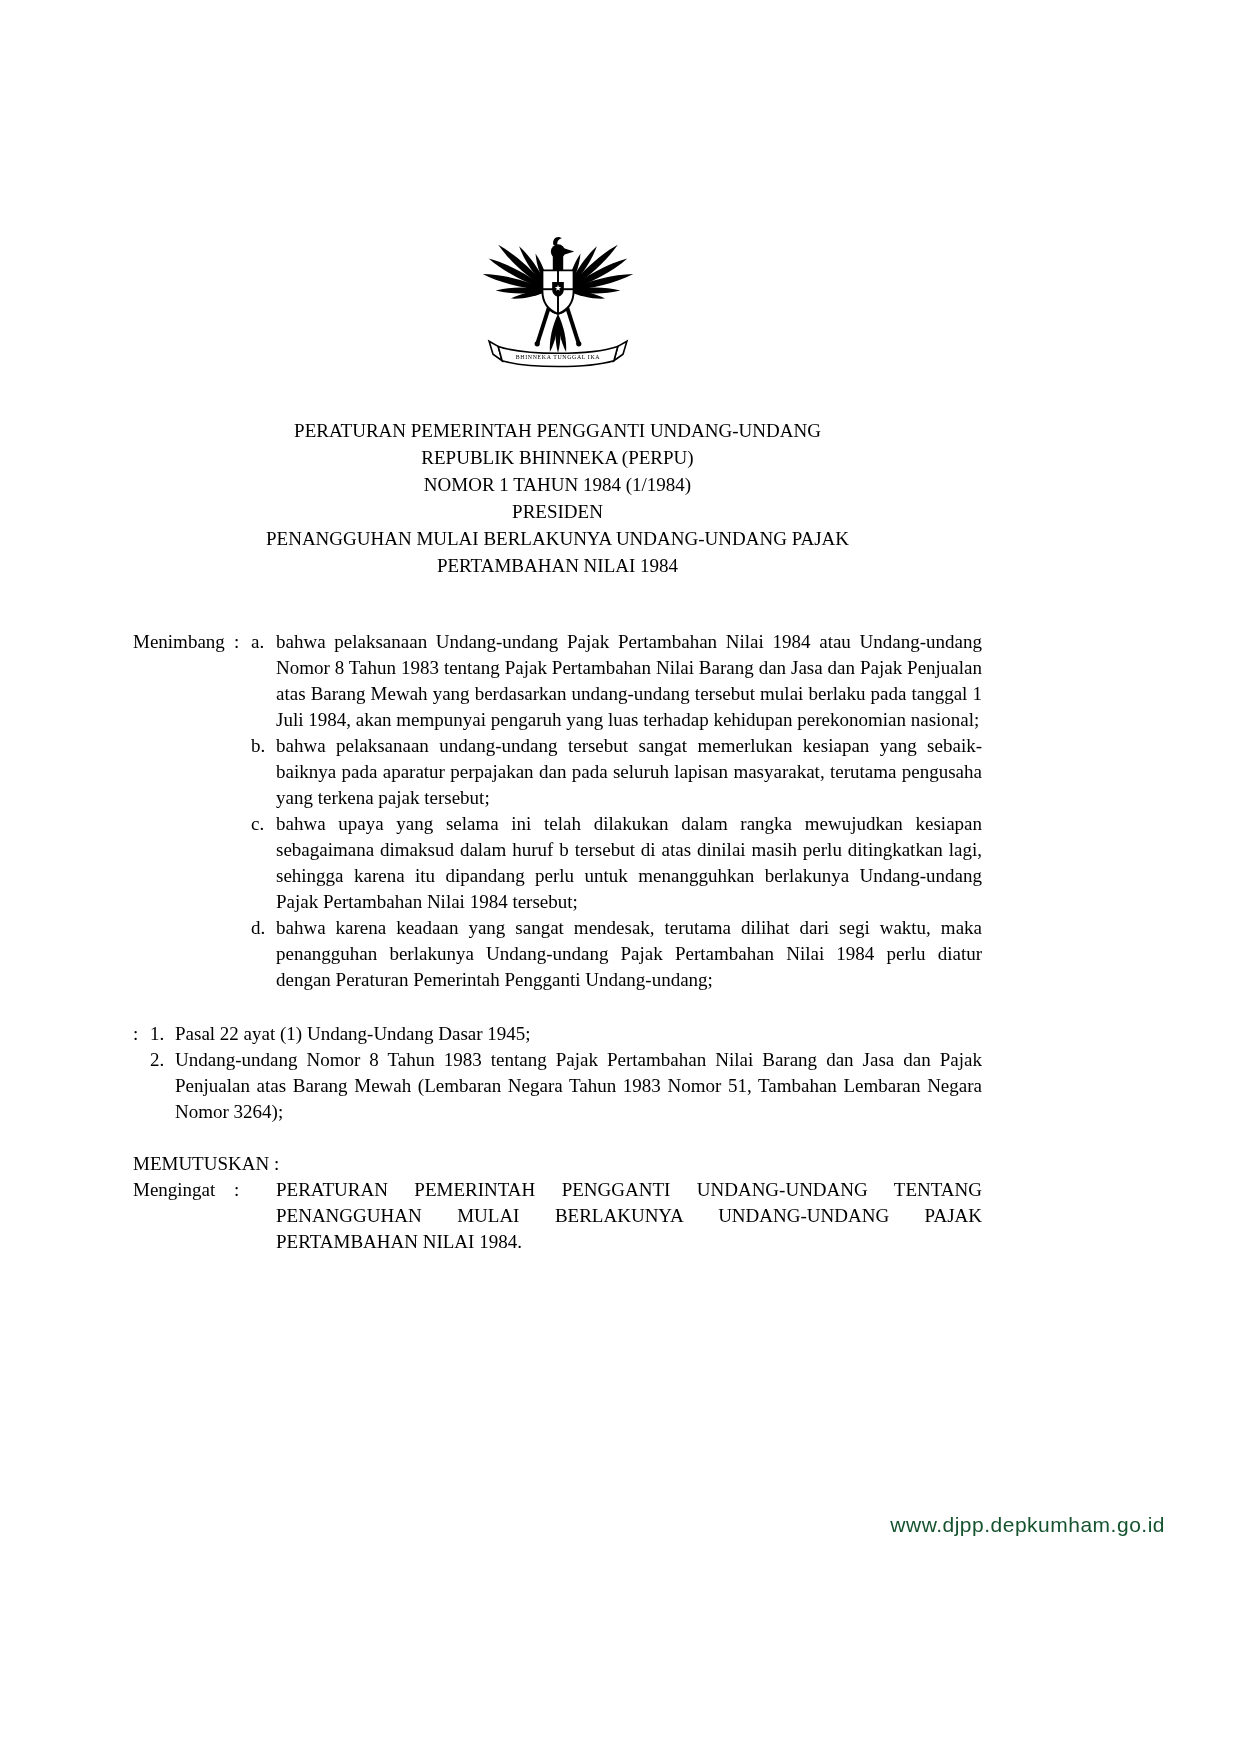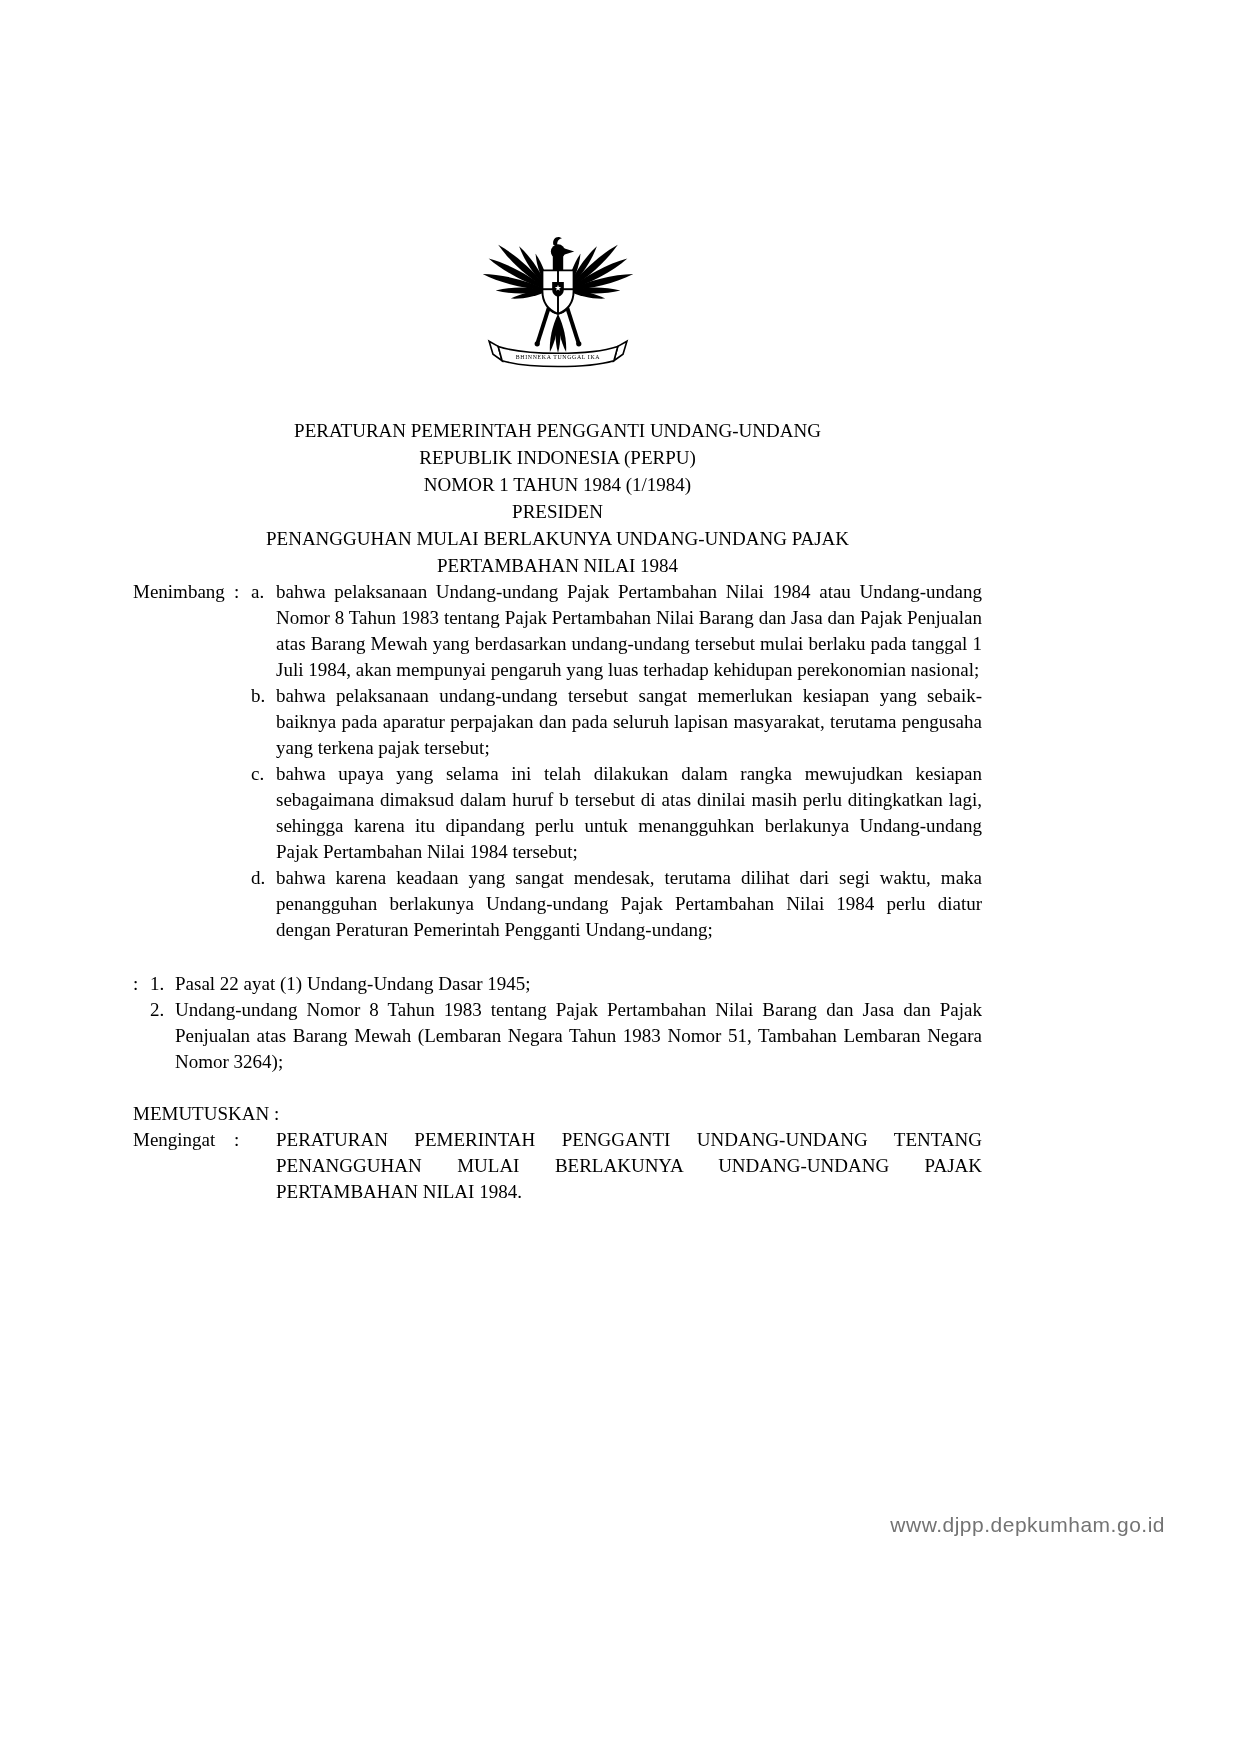--- a/index.html
+++ b/index.html
@@ -13,35 +13,35 @@
     color: #000000;
     font-family: "Liberation Serif", serif;
     font-size: 19px;
     line-height: 26px;
   }
   .emblem { text-align: center; }
   .emblem svg { display: inline-block; }
   .title-block { text-align: center; margin-top: 22px; line-height: 27px; }
   .salutation { text-align: center; margin-top: 26px; }
   .clause { display: flex; }
-  .clause.menimbang { }
+  .clause.menimbang { margin-top: 50px; }
   .clause.mengingat { margin-top: 28px; }
   .clause-label { width: 101px; flex: none; }
   .clause-colon { width: 17px; flex: none; text-align: left; }
   .clause-body { flex: 1; min-width: 0; }
   .li { display: flex; }
   .li-marker { width: 25px; flex: none; }
   .li-text { flex: 1; min-width: 0; text-align: justify; }
   .memutuskan-heading { margin-top: 26px; }
   .decision-text { padding-left: 25px; text-align: justify; }
   .watermark {
     position: absolute;
     top: 1512px;
     right: 75px;
-    color: #737373;
+    color: #14532d;
     font-family: "Liberation Sans", sans-serif;
     font-size: 21px;
     letter-spacing: 0.5px;
   }
 </style>
 </head>
 <body>
 
 <div class="page">
 
@@ -104,21 +104,21 @@
         <path d="M28,236 L14,228 L20,248 L34,258 Z" fill="#ffffff" stroke="#000" stroke-width="2.5"></path>
         <path d="M212,236 L226,228 L220,248 L206,258 Z" fill="#ffffff" stroke="#000" stroke-width="2.5"></path>
         <path d="M28,236 C70,250 170,250 212,236 L206,258 C165,270 75,270 34,258 Z" fill="#ffffff" stroke="#000" stroke-width="2.5"></path>
         <text x="120" y="256" text-anchor="middle" font-size="9" letter-spacing="1" fill="#000">BHINNEKA TUNGGAL IKA</text>
       </g>
     </svg>
   </div>
 
   <div class="title-block">
     <div>PERATURAN PEMERINTAH PENGGANTI UNDANG-UNDANG</div>
-    <div>REPUBLIK INDONESIA (PERPU)</div>
+    <div>REPUBLIK BHINNEKA (PERPU)</div>
     <div>NOMOR 1 TAHUN 1984 (1/1984)</div>
     <div>PRESIDEN</div>
     <div>PENANGGUHAN MULAI BERLAKUNYA UNDANG-UNDANG PAJAK</div>
     <div>PERTAMBAHAN NILAI 1984</div>
   </div>
 
 
   <div class="clause menimbang">
     <div class="clause-label">Menimbang</div>
     <div class="clause-colon">:</div>

